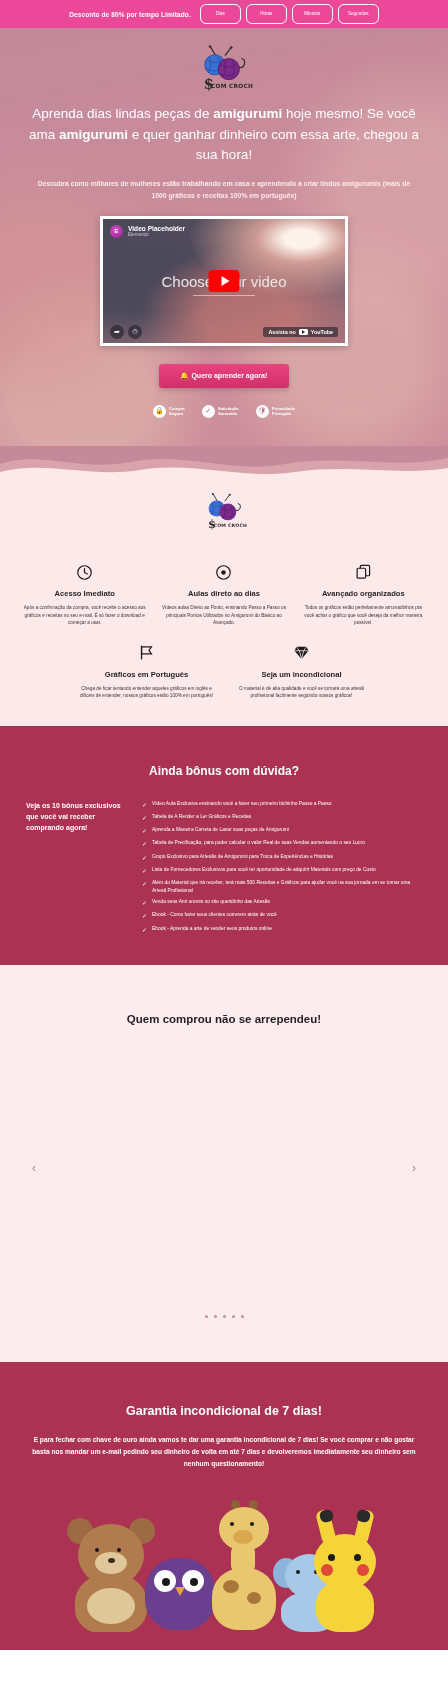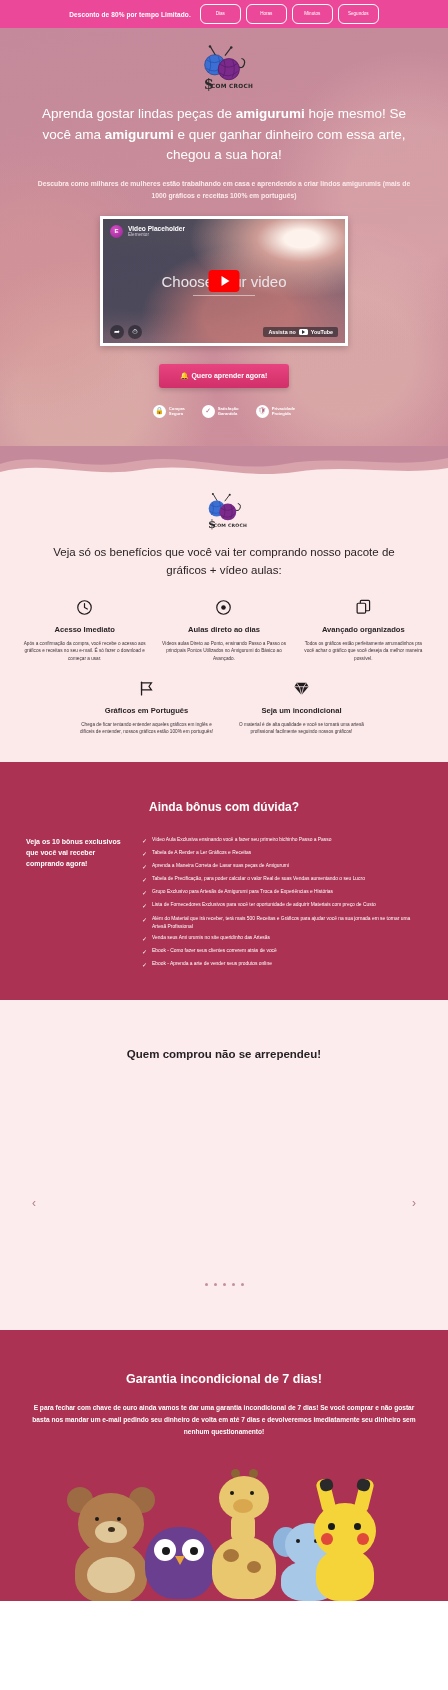--- a/index.html
+++ b/index.html
@@ -155,31 +155,31 @@
   .d-h2 { color:#fff; text-align:center; font-size:12px; font-weight:bold; margin-bottom:22px; }
   .d-row { display:flex; padding:0 26px; gap:14px; }
   .d-left { width:102px; flex:0 0 102px; }
   .d-left p { color:#fff; font-size:7px; font-weight:bold; line-height:1.6; }
   .d-list { flex:1; display:flex; flex-direction:column; gap:3px; }
   .d-li { display:flex; gap:4px; align-items:flex-start; }
   .d-chk { color:#fff; font-size:6px; line-height:1.7; flex:0 0 6px; }
   .d-tx { color:#fff; font-size:4.9px; line-height:1.65; }
 
   
-  .testi { background:#fcecee; padding:48px 0 44px; position:relative; height:330px; }
+  .testi { background:#fcecee; padding:48px 0 44px; position:relative; height:397px; }
   .t-h2 { color:#241f22; text-align:center; font-size:11.5px; font-weight:bold; }
   .t-arrow {
     position:absolute; top:196px; color:#b07c8b; font-size:12px; cursor:pointer;
   }
   .t-prev { left:32px; } .t-next { right:32px; }
   .dots { position:absolute; bottom:44px; left:0; right:0; display:flex; justify-content:center; gap:6px; }
   .dot { width:3px; height:3px; border-radius:50%; background:#c2909e; }
 
   
-  .guar { background:#ab3252; padding:42px 0 0; position:relative; }
+  .guar { background:#ab3252; padding:42px 0 18px; position:relative; }
   .g-h2 { color:#fff; text-align:center; font-size:12.5px; font-weight:bold; }
   .g-p {
     color:#fff; text-align:center; font-size:6.6px; font-weight:bold;
     line-height:1.8; padding:0 26px; margin-top:16px;
   }
   .g-photo {
     margin:18px auto 0; width:330px; height:145px; position:relative; overflow:hidden;
   }
   .doll { position:absolute; bottom:0; }
   .d-head { border-radius:50%; position:absolute; }
@@ -225,21 +225,21 @@
       <circle cx="41" cy="43" r="21" fill="#3b6fd4"></circle>
       <circle cx="41" cy="43" r="21" fill="none" stroke="#1f3f87" stroke-width="1.4"></circle>
       <path d="M24 33 q17 12 34 -2 M23 50 q18 13 35 -3 M30 27 q6 22 -3 33 M48 25 q7 20 -1 34" fill="none" stroke="#2550a8" stroke-width="1.5"></path>
       <circle cx="70" cy="52" r="22" fill="#7b2a8c"></circle>
       <circle cx="70" cy="52" r="22" fill="none" stroke="#4b1558" stroke-width="1.4"></circle>
       <path d="M52 42 q18 13 36 -2 M51 60 q19 13 37 -3 M60 33 q6 24 -3 36 M78 33 q7 22 -1 36" fill="none" stroke="#571c66" stroke-width="1.5"></path>
       <text x="18" y="94" font-family="DejaVu Serif, serif" font-size="30" font-weight="bold" fill="#2b2b2b">$</text>
       <text x="33" y="92" font-family="DejaVu Sans, sans-serif" font-size="12" font-weight="bold" fill="#2b2b2b" letter-spacing="0.6">COM CROCHÊ</text>
     </svg>
 
-    <h1 class="hero-h1"><span>Aprenda gostar lindas peças de </span><b>amigurumi</b><span> hoje mesmo! Se você ama </span><b>amigurumi</b><span> e quer ganhar dinheiro com essa arte, chegou a sua hora!</span></h1>
+    <h1 class="hero-h1"><span>Aprenda dias lindas peças de </span><b>amigurumi</b><span> hoje mesmo! Se você ama </span><b>amigurumi</b><span> e quer ganhar dinheiro com essa arte, chegou a sua hora!</span></h1>
 
     <p class="hero-sub">Descubra como milhares de mulheres estão trabalhando em casa e aprendendo a criar lindos amigurumis (mais de 1000 gráficos e receitas 100% em português)</p>
 
     <div class="video-wrap">
       <div class="video">
         <div class="v-head">
           <div class="v-avatar">
               <span>E</span>
             </div>
           <div>
@@ -313,21 +313,20 @@
       <circle cx="75" cy="7" r="2.6" fill="#2b2b2b"></circle>
       <path d="M96 30 q9 2 6 12 q-3 9 -11 6" fill="none" stroke="#2b2b2b" stroke-width="2.6"></path>
       <circle cx="41" cy="43" r="21" fill="#3b6fd4"></circle>
       <path d="M24 33 q17 12 34 -2 M23 50 q18 13 35 -3 M30 27 q6 22 -3 33 M48 25 q7 20 -1 34" fill="none" stroke="#2550a8" stroke-width="1.5"></path>
       <circle cx="70" cy="52" r="22" fill="#7b2a8c"></circle>
       <path d="M52 42 q18 13 36 -2 M51 60 q19 13 37 -3 M60 33 q6 24 -3 36 M78 33 q7 22 -1 36" fill="none" stroke="#571c66" stroke-width="1.5"></path>
       <text x="18" y="94" font-family="DejaVu Serif, serif" font-size="30" font-weight="bold" fill="#2b2b2b">$</text>
       <text x="33" y="92" font-family="DejaVu Sans, sans-serif" font-size="12" font-weight="bold" fill="#2b2b2b" letter-spacing="0.6">COM CROCHÊ</text>
     </svg>
 
-    <h2 class="b-h2">Veja só os benefícios que você vai ter comprando nosso pacote de gráficos + vídeo aulas:</h2>
 
     <div class="b-grid">
       <div class="b-card">
         <div class="b-ic">
           <svg width="17" height="17" viewBox="0 0 24 24">
               <circle cx="12" cy="12" r="9.5" fill="none" stroke="#1f1a1d" stroke-width="1.7"></circle>
               <path d="M12 6.5 V12 L16 14.2" fill="none" stroke="#1f1a1d" stroke-width="1.7" stroke-linecap="round"></path>
             </svg>
         </div>
         <div class="b-t">Acesso Imediato</div>

